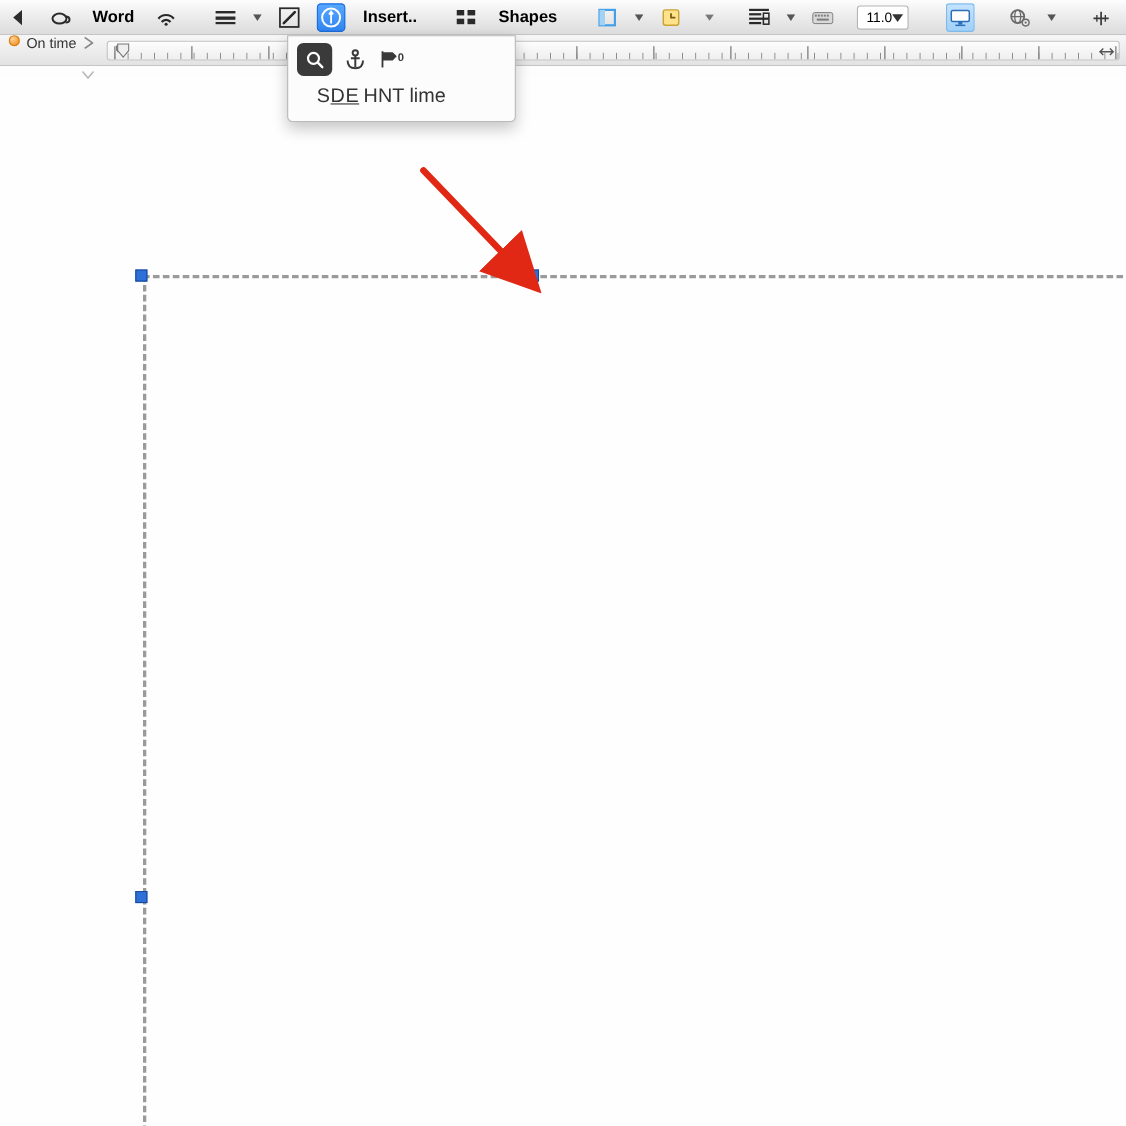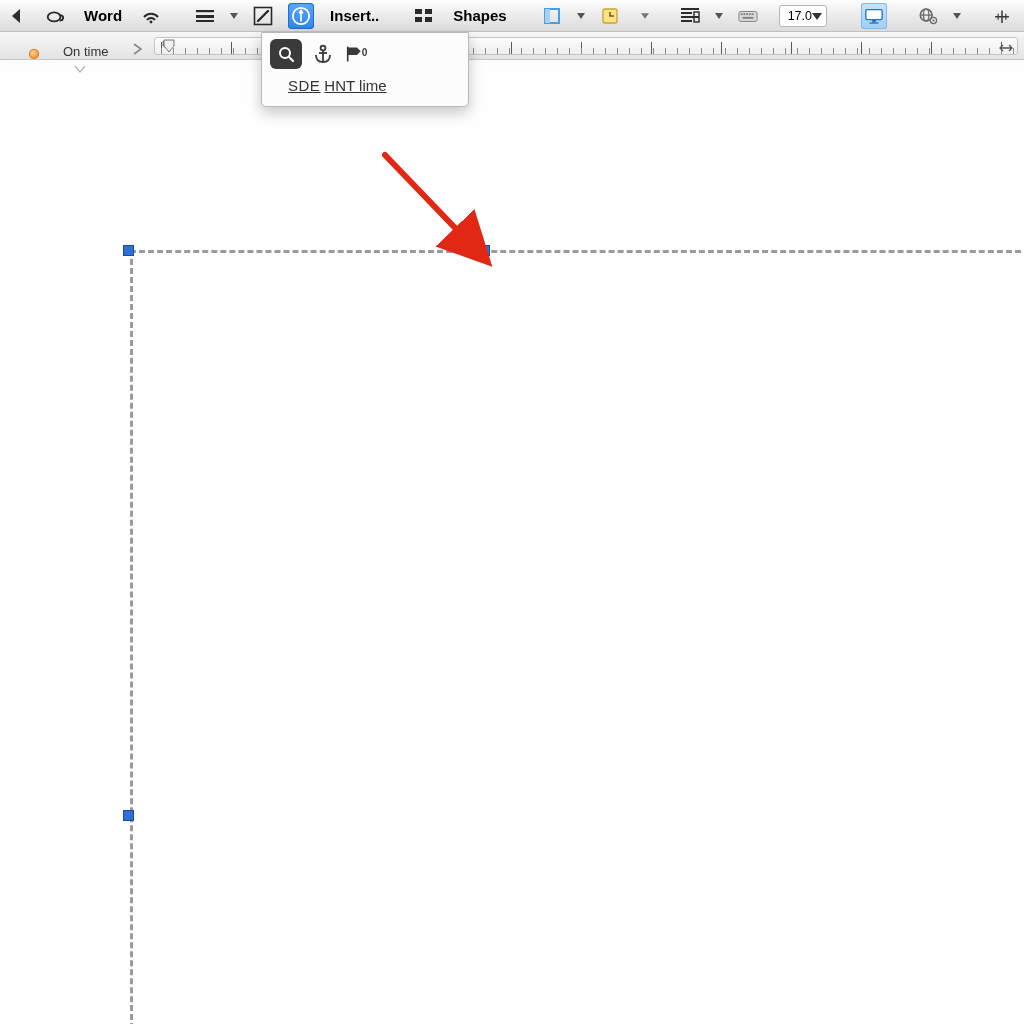--- a/index.html
+++ b/index.html
@@ -70,24 +70,23 @@
 
 
 .subbar {
   width: 1024px; height: 28px;
   background: linear-gradient(#f7f7f7,#e3e3e3);
   border-bottom: 1px solid #c6c6c6;
   display: flex;
   align-items: center;
 }
 .crumbs {
-  display: flex; align-items: flex-end; gap: 24px;
+  display: flex; align-items: flex-start; gap: 6px;
   padding: 0 8px;
   height: 100%;
-  margin-left: 21px;
 }
 .crumb-dot {
   width: 10px; height: 10px; border-radius: 50%;
   background: radial-gradient(circle at 35% 30%, #ffd39a, #f3962d 70%);
   box-shadow: 0 0 0 1px #d97c12 inset;
 }
 .crumb-text { font-size: 13px; color: #333; }
 .crumb-chevron svg { width: 9px; height: 12px; }
 
 .ruler {
@@ -139,23 +138,23 @@
 }
 .dd-search {
   width: 32px; height: 30px;
   background: #3a3a3a;
   border-radius: 6px;
   display: flex; align-items: center; justify-content: center;
 }
 .dd-tool-row .ic { width: 26px; height: 26px; display: flex; align-items: center; justify-content: center; }
 .dd-text-row {
   padding: 4px 10px 6px 26px;
-  font-size: 15px;
+  font-size: 18px;
   color: #333;
-  display:flex; gap:4px; align-items:center;text-decoration:underline;
+  display:flex; gap:4px; align-items:center;
 }
 .dd-text-row .sde { letter-spacing:.5px; }
 .dd-text-row .sde .u { text-decoration: underline; text-decoration-thickness:1.2px; }
 .dd-selected-wrap {
   margin: 4px 4px 0 4px;
   padding: 2px;
   border: 2px solid #f0402c;
   border-radius: 6px;
 }
 .dd-selected {
@@ -332,21 +331,21 @@
       <rect x="3" y="5" width="2" height="2" fill="#7d7d7d"></rect>
         <rect x="6" y="5" width="2" height="2" fill="#7d7d7d"></rect>
       <rect x="9" y="5" width="2" height="2" fill="#7d7d7d"></rect>
         <rect x="12" y="5" width="2" height="2" fill="#7d7d7d"></rect>
       <rect x="15" y="5" width="2" height="2" fill="#7d7d7d"></rect>
       <rect x="5" y="9" width="12" height="2" fill="#7d7d7d"></rect>
     </svg>
   </span>
 
   <div class="font-size-box">
-    <span class="val">17.0</span>
+    <span class="val">11.0</span>
     <svg width="10" height="8" viewBox="0 0 10 8">
         <path d="M0 1 H10 L5 8 Z" fill="#333"></path>
       </svg>
   </div>
 
   <span class="tb-sep"></span>
 
   <span class="tb-btn tb-highlight" style="width:34px">
     <svg width="22" height="18" viewBox="0 0 22 18">
       <rect x="2" y="2" width="18" height="11" rx="1.5" fill="#fff" stroke="#2c6fb7" stroke-width="1.5"></rect>

